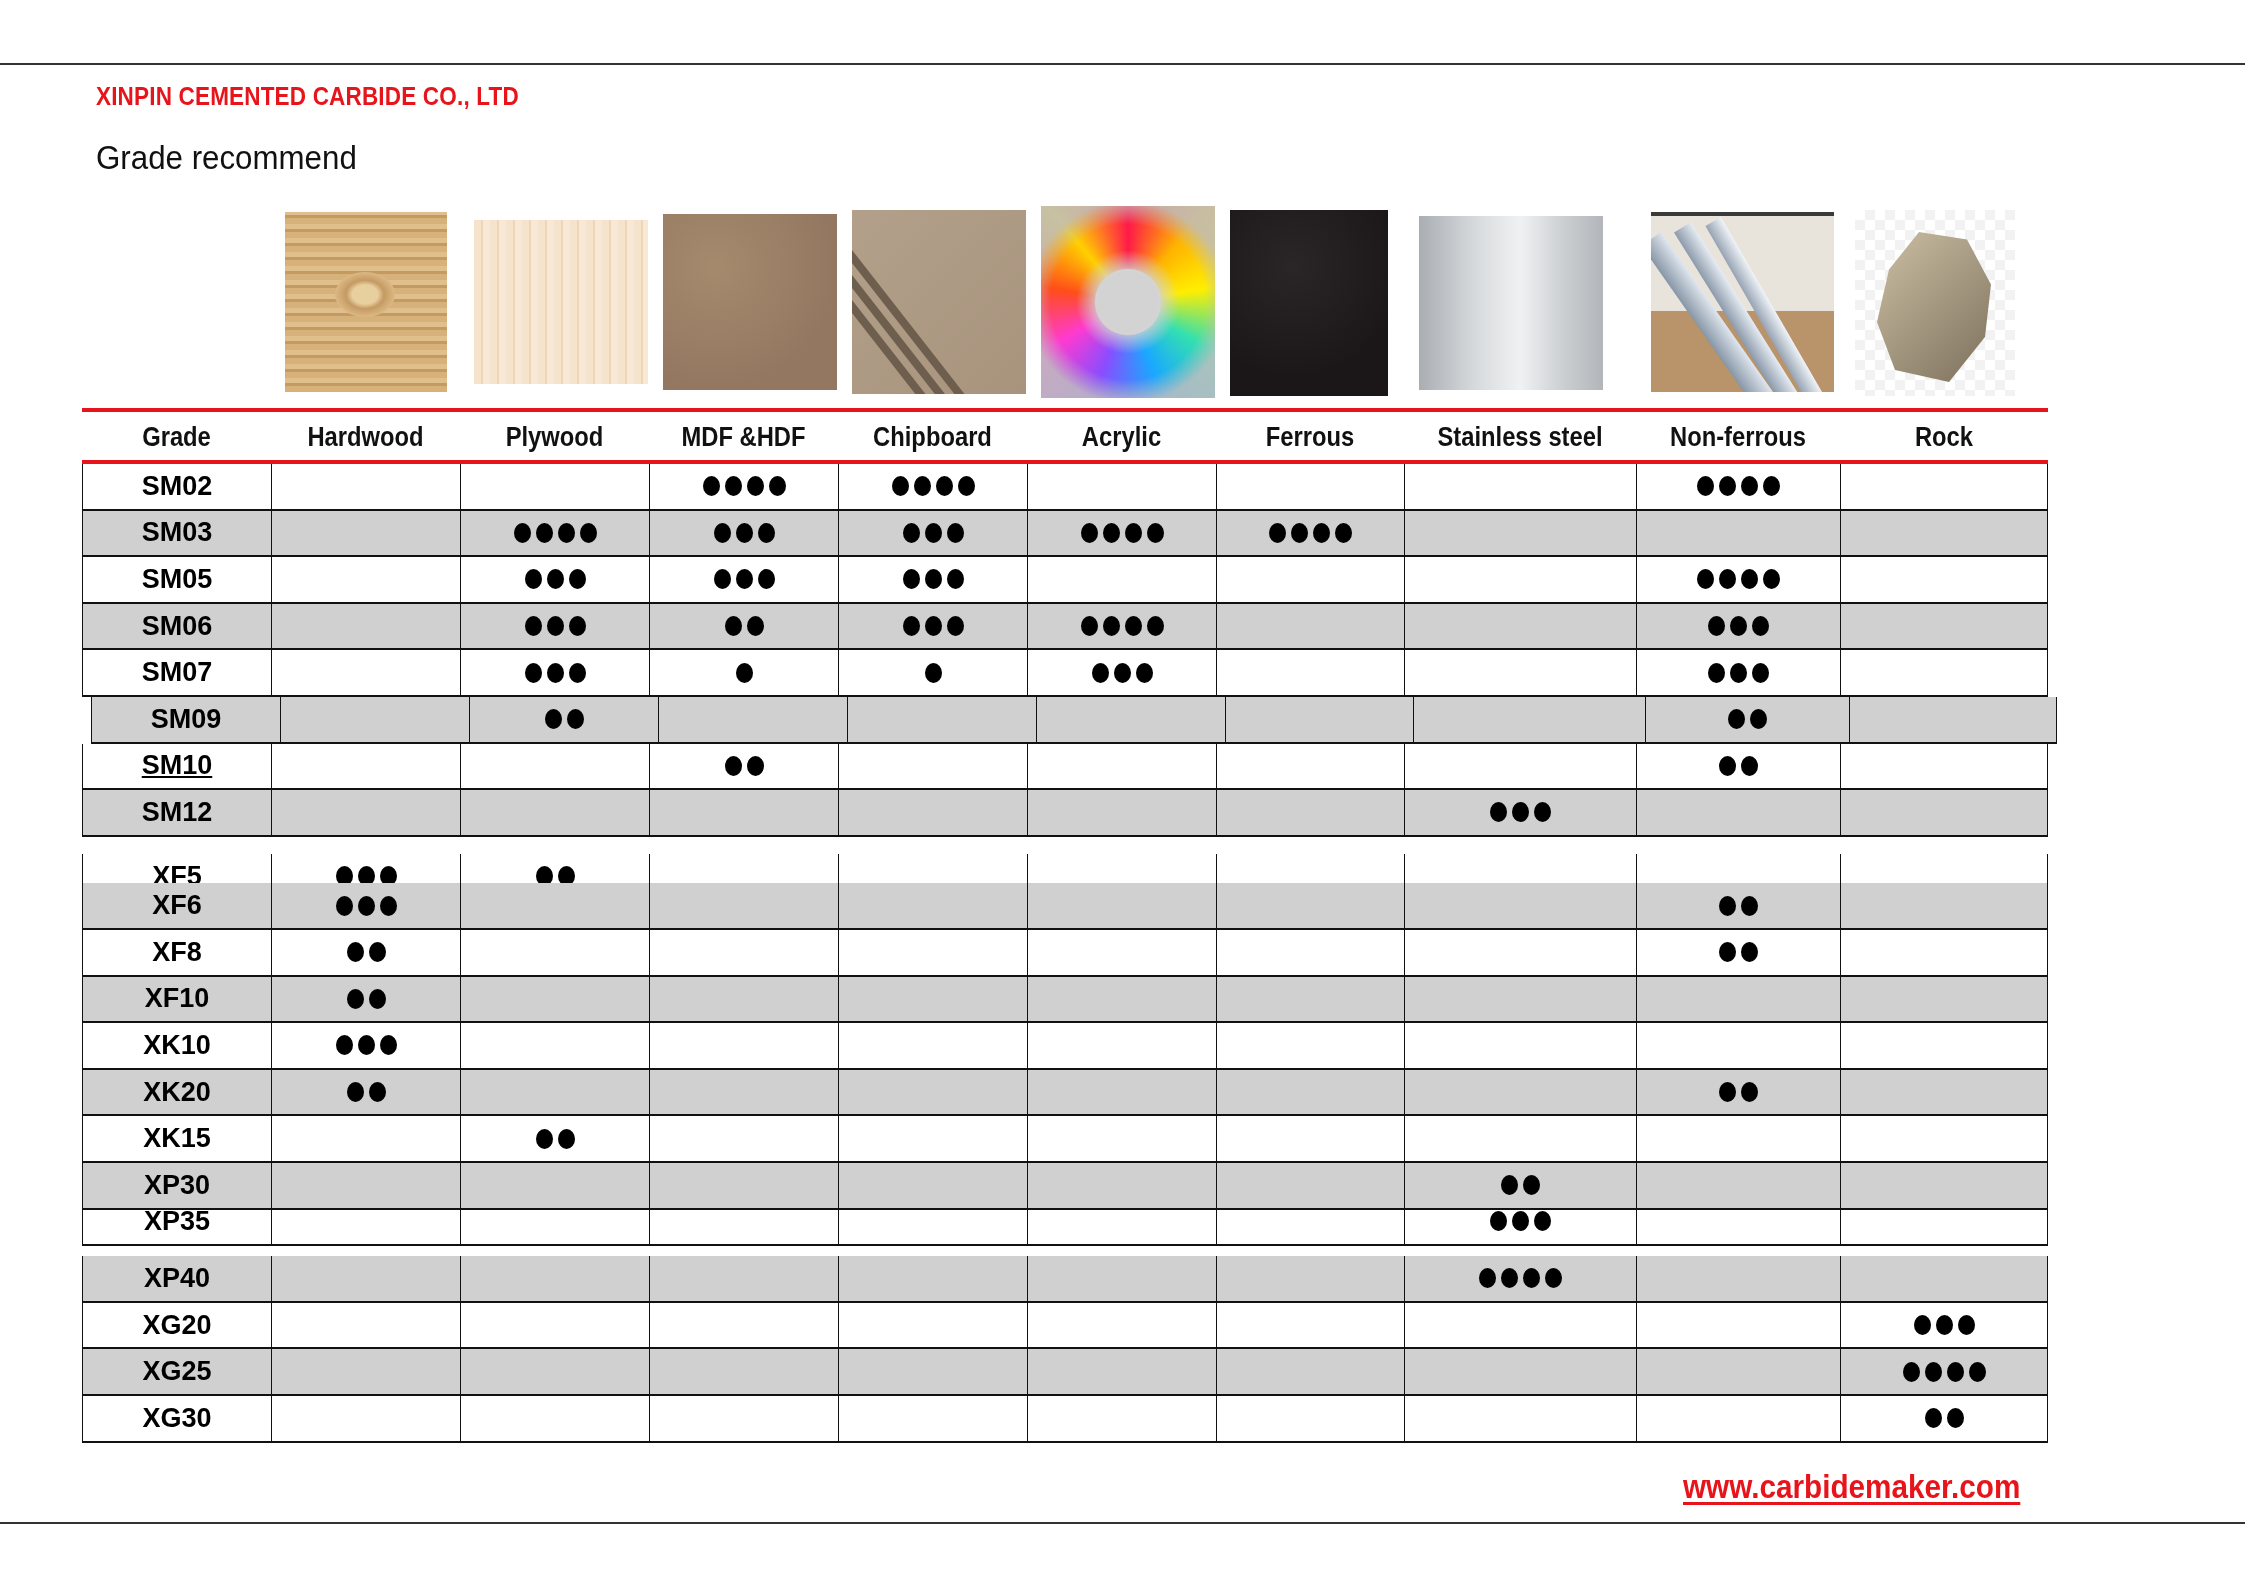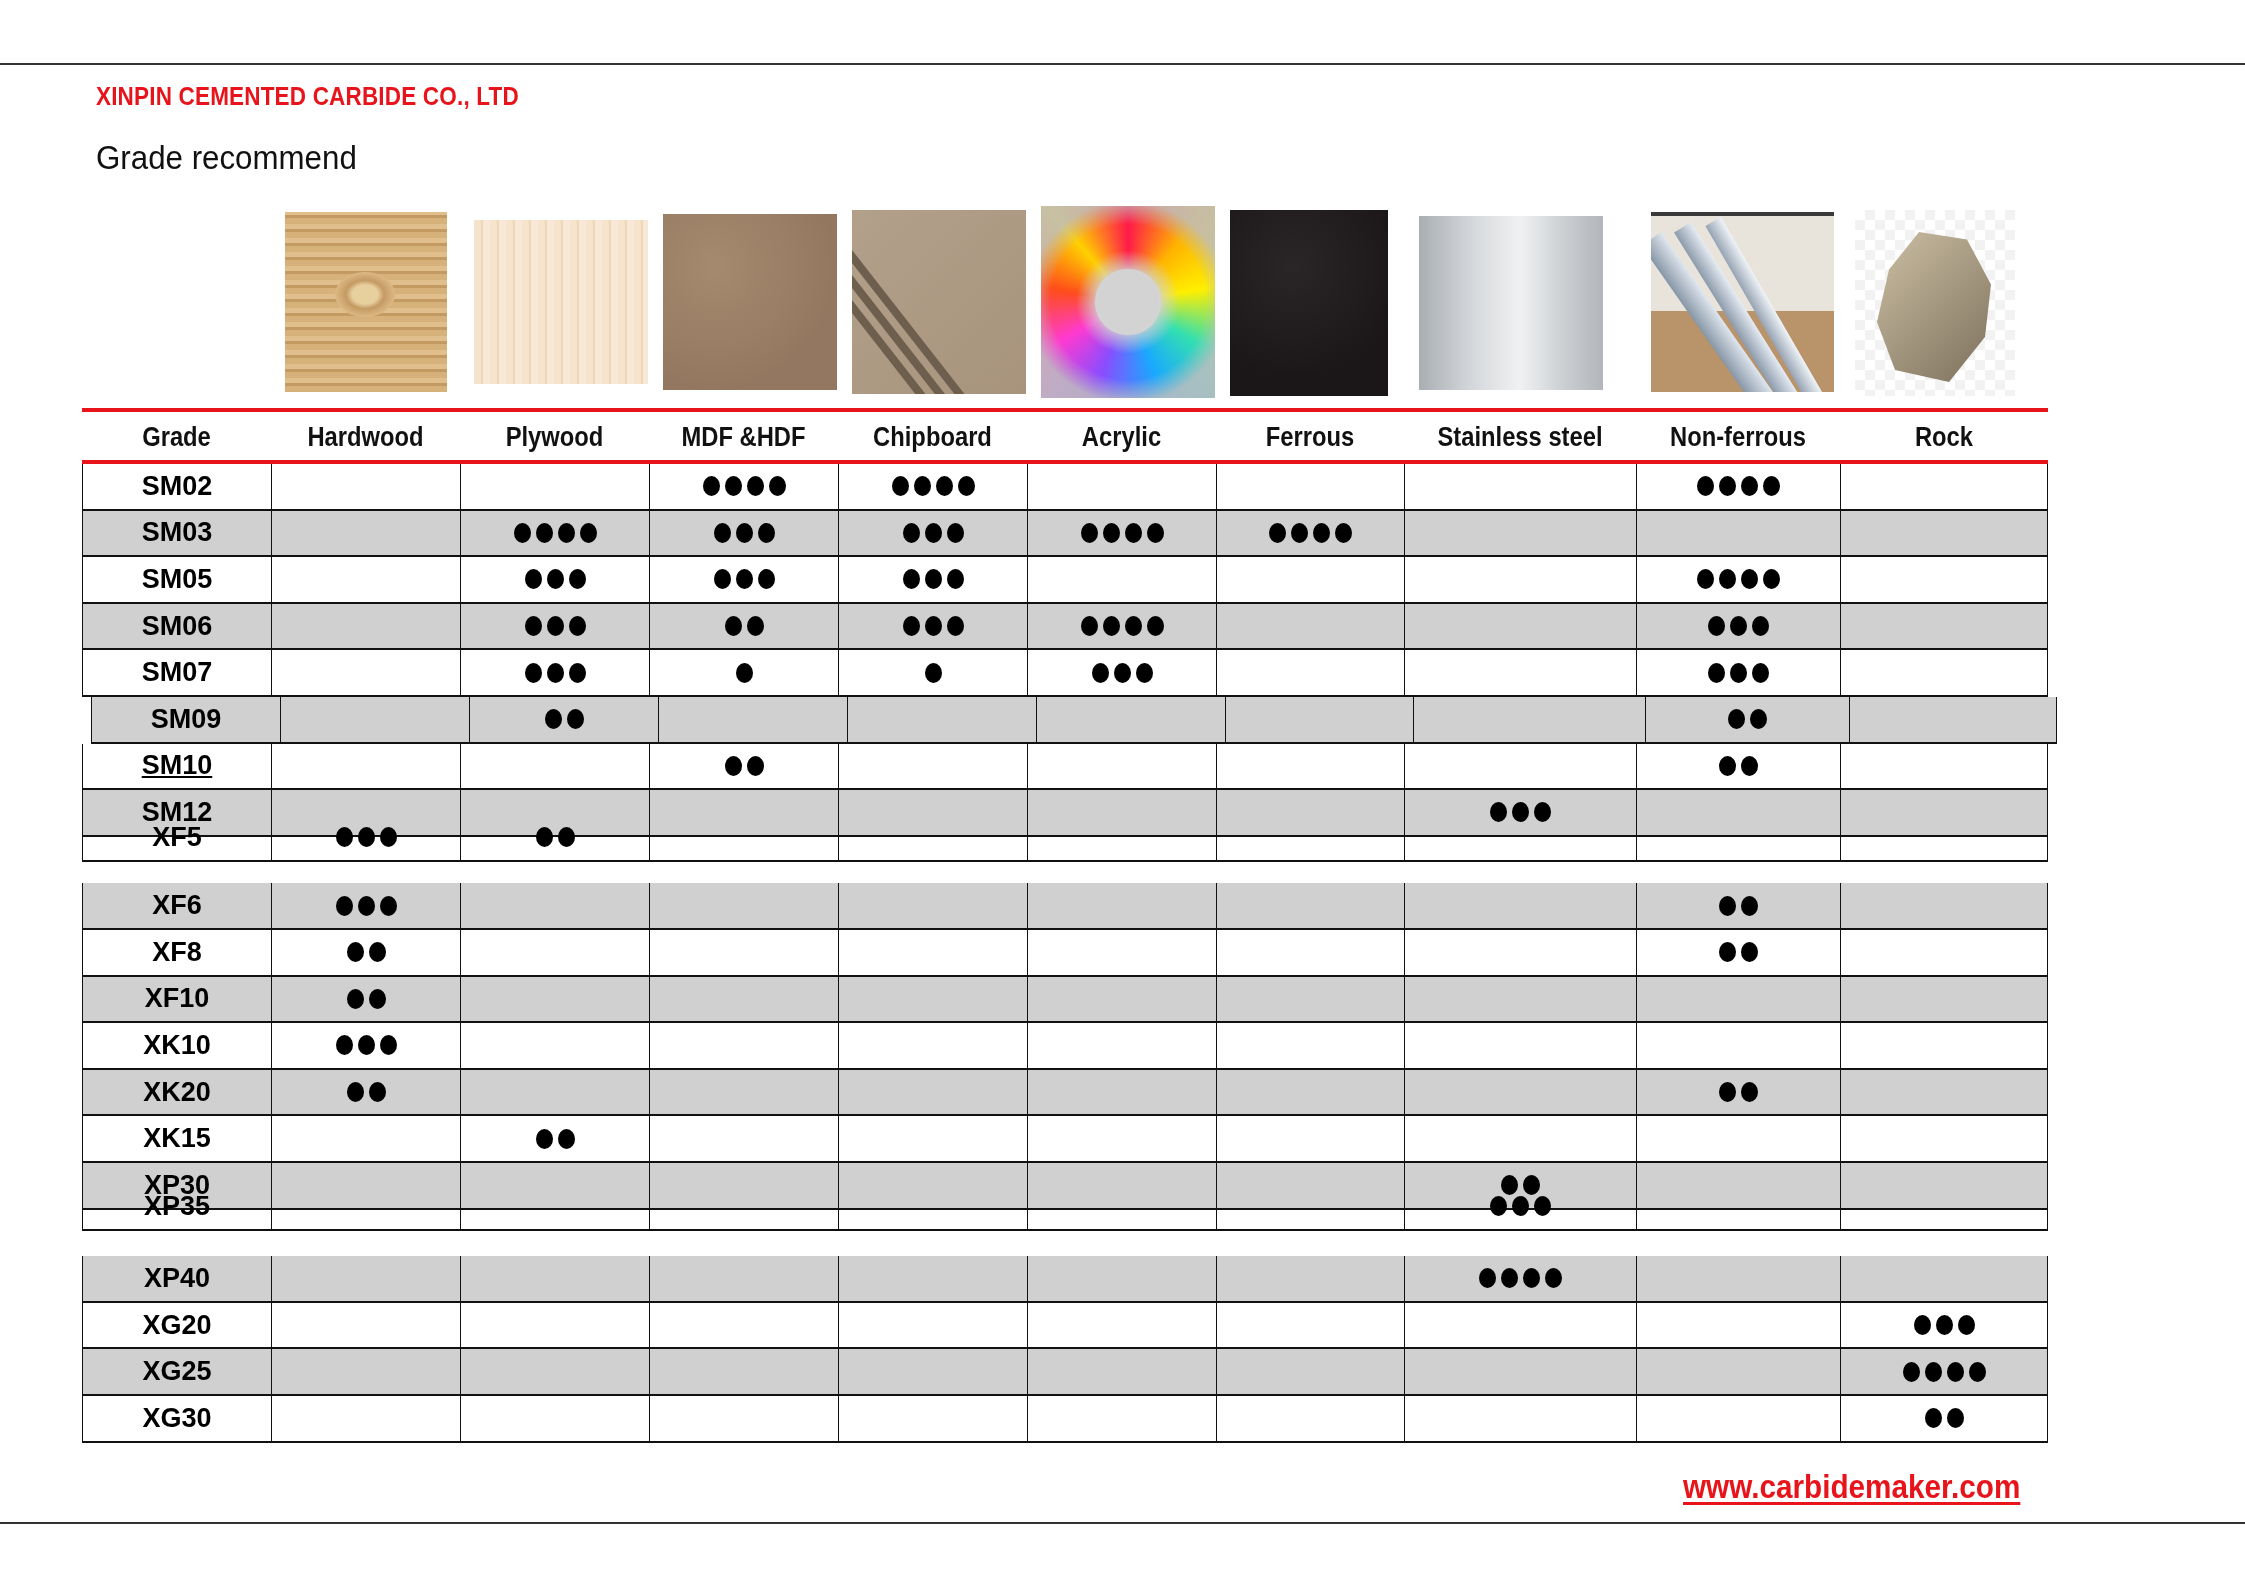--- a/index.html
+++ b/index.html
@@ -321,21 +321,21 @@
         <div class="cell" style="left: 1322px; width: 232px;">
           <span class="dots">
             <span class="dot"></span>
             <span class="dot"></span>
             <span class="dot"></span>
           </span>
         </div>
         <div class="cell" style="left: 1554px; width: 204px;"></div>
         <div class="cell last" style="left: 1758px; width: 208px;"></div>
       </div>
-      <div class="row" style="top: 351px;">
+      <div class="row" style="top: 390px;">
         <div class="cell first" style="left: 0px; width: 189px;">XF5</div>
         <div class="cell" style="left: 189px; width: 189px;">
           <span class="dots">
             <span class="dot"></span>
             <span class="dot"></span>
             <span class="dot"></span>
           </span>
         </div>
         <div class="cell" style="left: 378px; width: 189px;">
           <span class="dots">
@@ -480,21 +480,21 @@
         <div class="cell" style="left: 1134px; width: 188px;"></div>
         <div class="cell" style="left: 1322px; width: 232px;">
           <span class="dots">
             <span class="dot"></span>
             <span class="dot"></span>
           </span>
         </div>
         <div class="cell" style="left: 1554px; width: 204px;"></div>
         <div class="cell last" style="left: 1758px; width: 208px;"></div>
       </div>
-      <div class="row" style="top: 720px; text-align: center;">
+      <div class="row" style="top: 735px; text-align: center;">
         <div class="cell first" style="left: 0px; width: 189px;">XP35</div>
         <div class="cell" style="left: 189px; width: 189px;"></div>
         <div class="cell" style="left: 378px; width: 189px;"></div>
         <div class="cell" style="left: 567px; width: 189px;"></div>
         <div class="cell" style="left: 756px; width: 189px;"></div>
         <div class="cell" style="left: 945px; width: 189px;"></div>
         <div class="cell" style="left: 1134px; width: 188px;"></div>
         <div class="cell" style="left: 1322px; width: 232px;">
           <span class="dots">
             <span class="dot"></span>

